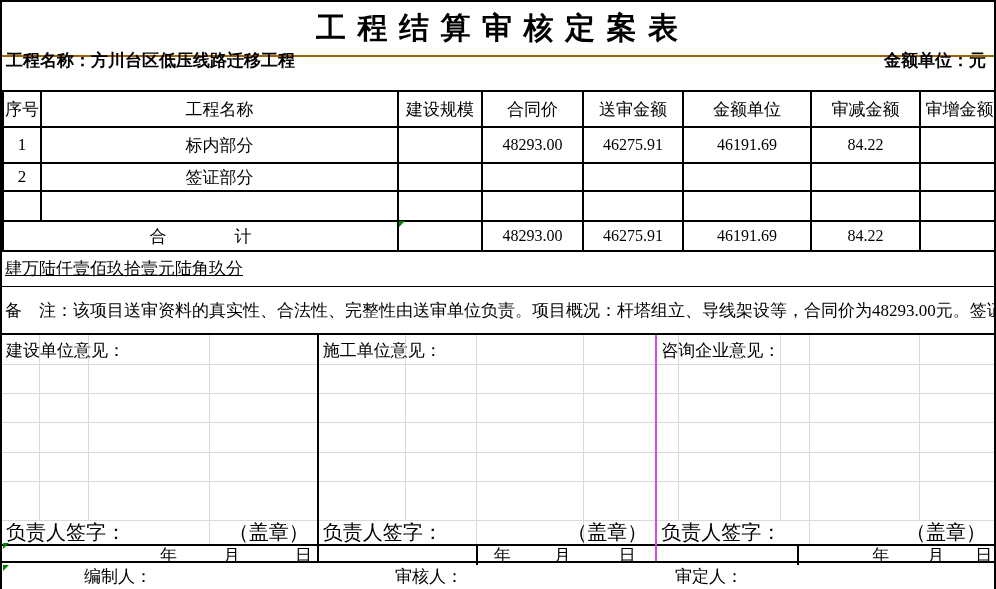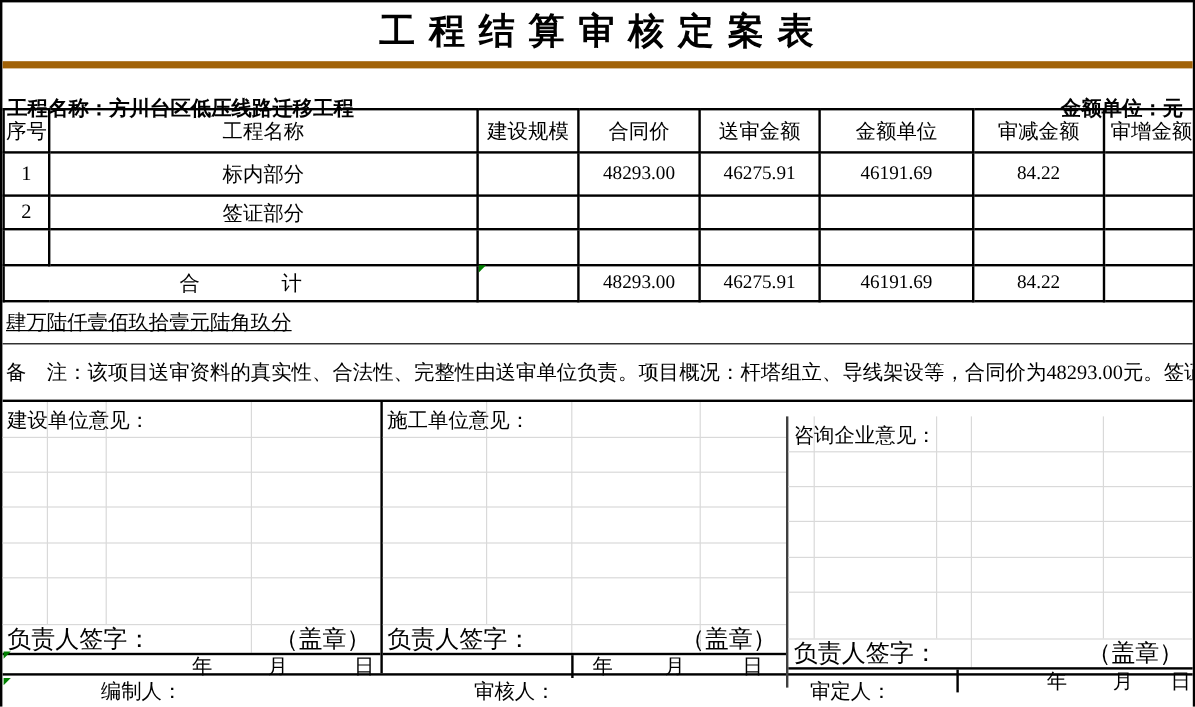--- a/index.html
+++ b/index.html
@@ -7,25 +7,25 @@
     position:relative;width:996px;height:589px;background:#fff;
     font-family:"Liberation Serif","DejaVu Serif",serif;
     color:#000;box-sizing:border-box;
     border:2px solid #000;border-bottom:none;overflow:hidden;
   }
   
   .title{
     position:absolute;left:0;top:0;width:100%;height:55px;
     display:flex;align-items:center;justify-content:center;
     font-size:30px;font-weight:bold;letter-spacing:2px;
-    border-bottom:6px solid #a16207;box-sizing:border-box;
+    border-bottom:2px solid #a16207;box-sizing:border-box;
   }
   
   .meta{
-    position:absolute;left:0;top:72px;width:100%;height:33px;
+    position:absolute;left:0;top:42px;width:100%;height:33px;
     display:flex;align-items:center;justify-content:space-between;
     font-size:17px;font-weight:bold;box-sizing:border-box;padding:0 8px 0 4px;
   }
   
   .tblwrap{position:absolute;left:0;top:88px;width:996px;height:160px;}
   table.main{border-collapse:collapse;table-layout:fixed;width:996px;}
   table.main th,table.main td{
     border:2px solid #000;padding:0;text-align:center;vertical-align:middle;
     font-weight:normal;font-size:17px;overflow:hidden;white-space:nowrap;
   }
@@ -47,21 +47,21 @@
     font-size:17px;white-space:nowrap;overflow:hidden;
   }
   
   .opinions{
     position:absolute;left:0;top:331px;width:100%;height:230px;
     display:flex;box-sizing:border-box;border-top:2px solid #000;border-bottom:2px solid #000;
   }
   .opinion{position:relative;height:100%;box-sizing:border-box;}
   .op1{width:316px;}
   .op2{width:340px;border-left:2px solid #000;}
-  .op3{width:340px;border-left:2px solid #404040;margin-top:12px;}
+  .op3{width:340px;border-left:2px solid #d946ef;}
   .op-label{position:absolute;left:4px;top:4px;font-size:17px;white-space:nowrap;}
   .hgrid{position:absolute;left:0;width:100%;height:1px;background:#d9d9d9;}
   .vgrid{position:absolute;top:0;width:1px;background:#d9d9d9;}
   .sigrow{
     position:absolute;left:0;top:185px;width:100%;height:24px;
     display:flex;align-items:center;justify-content:space-between;
     font-size:20px;box-sizing:border-box;padding:0 8px 0 4px;white-space:nowrap;
   }
   .daterow{
     position:absolute;left:0;top:209px;width:100%;height:21px;

